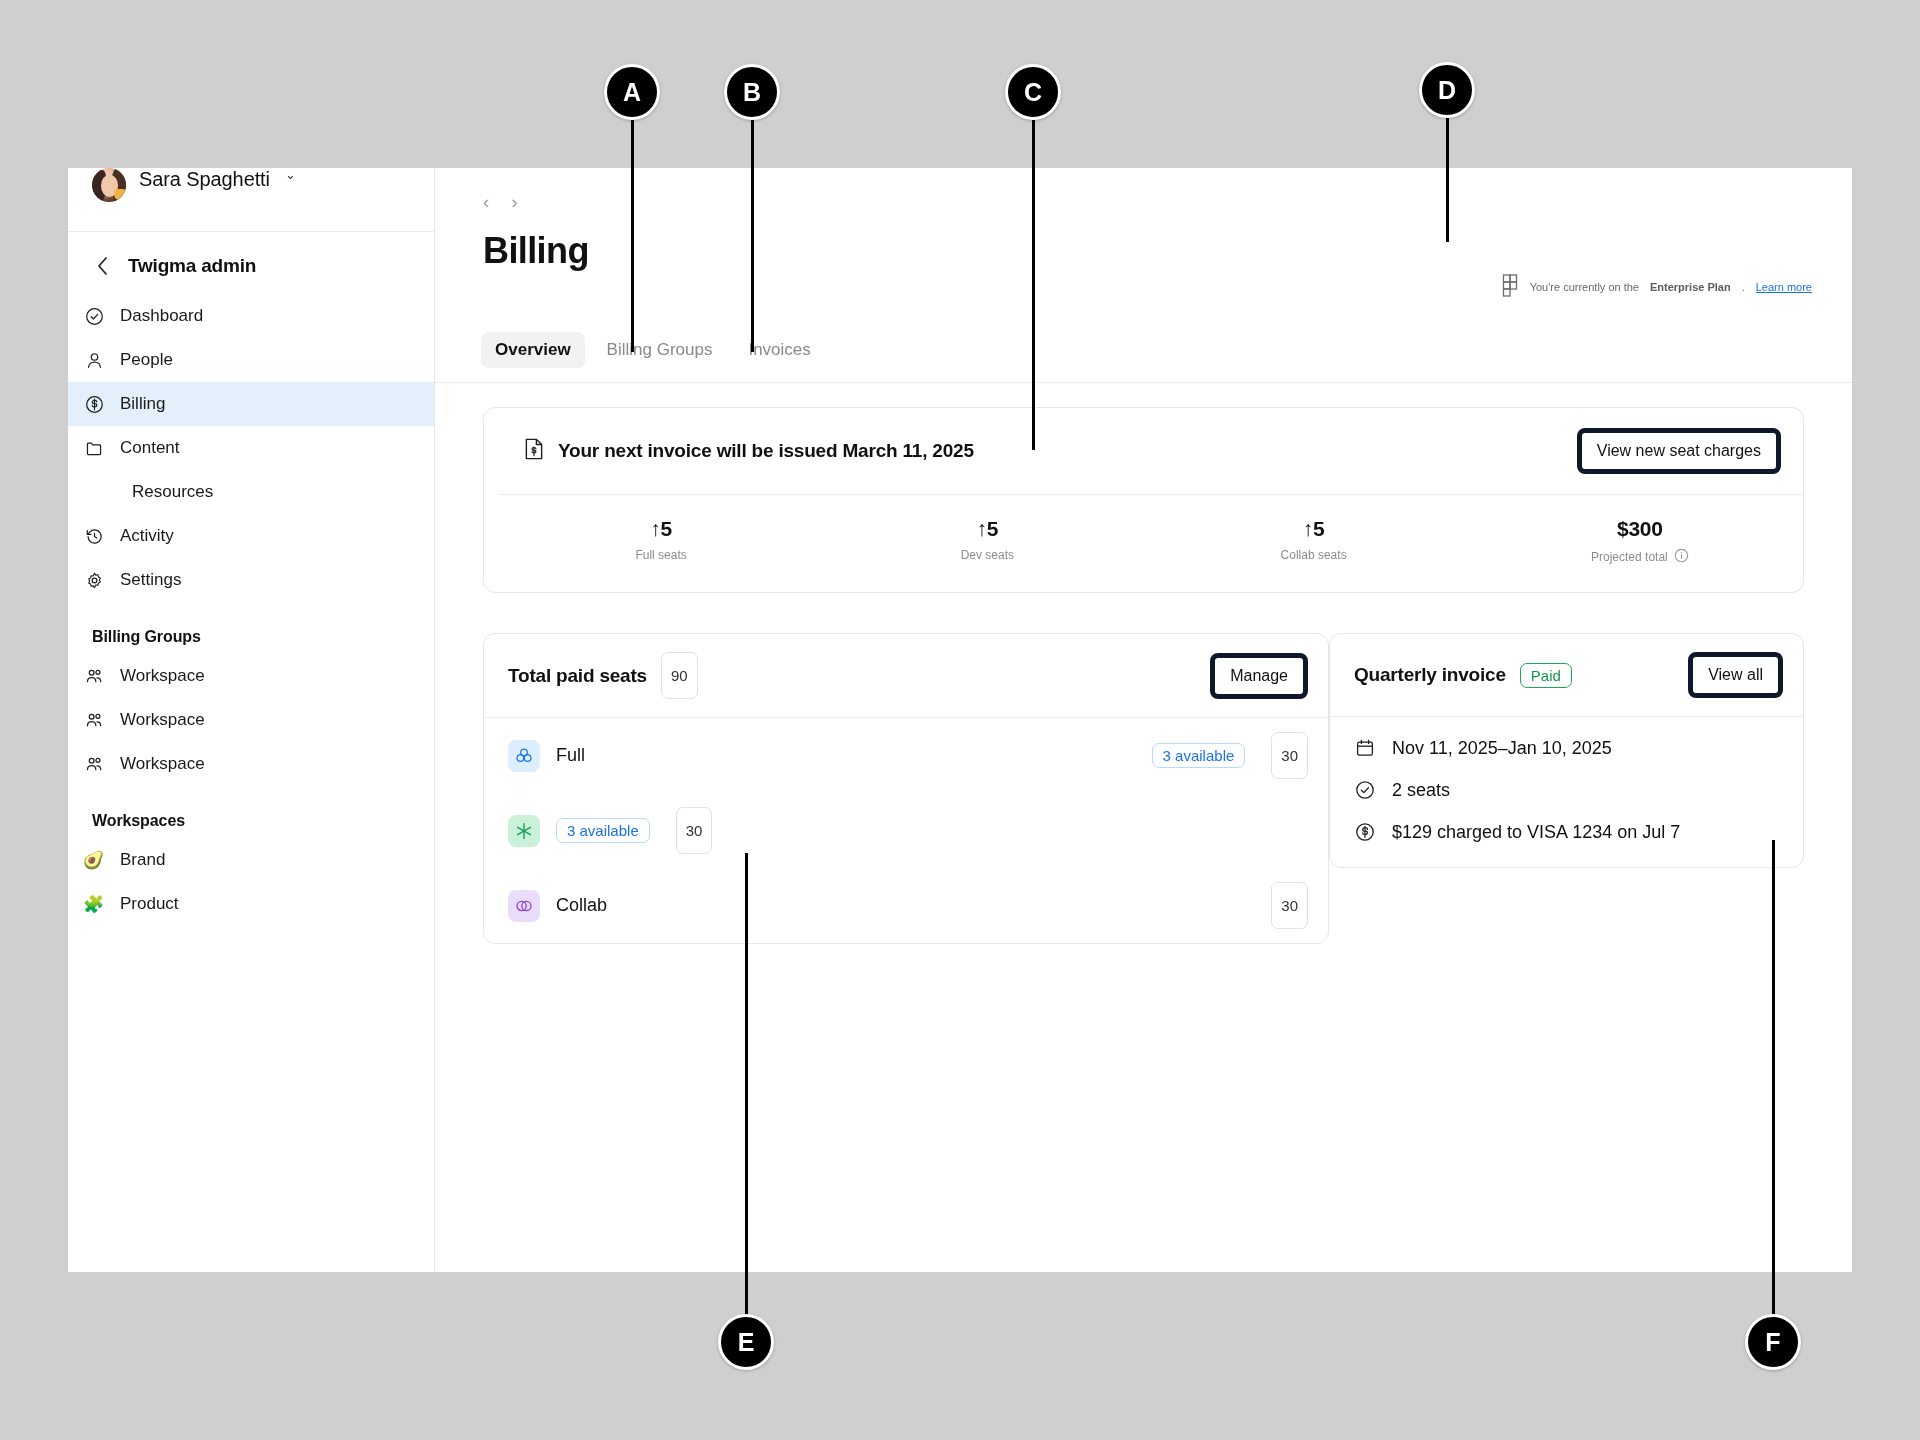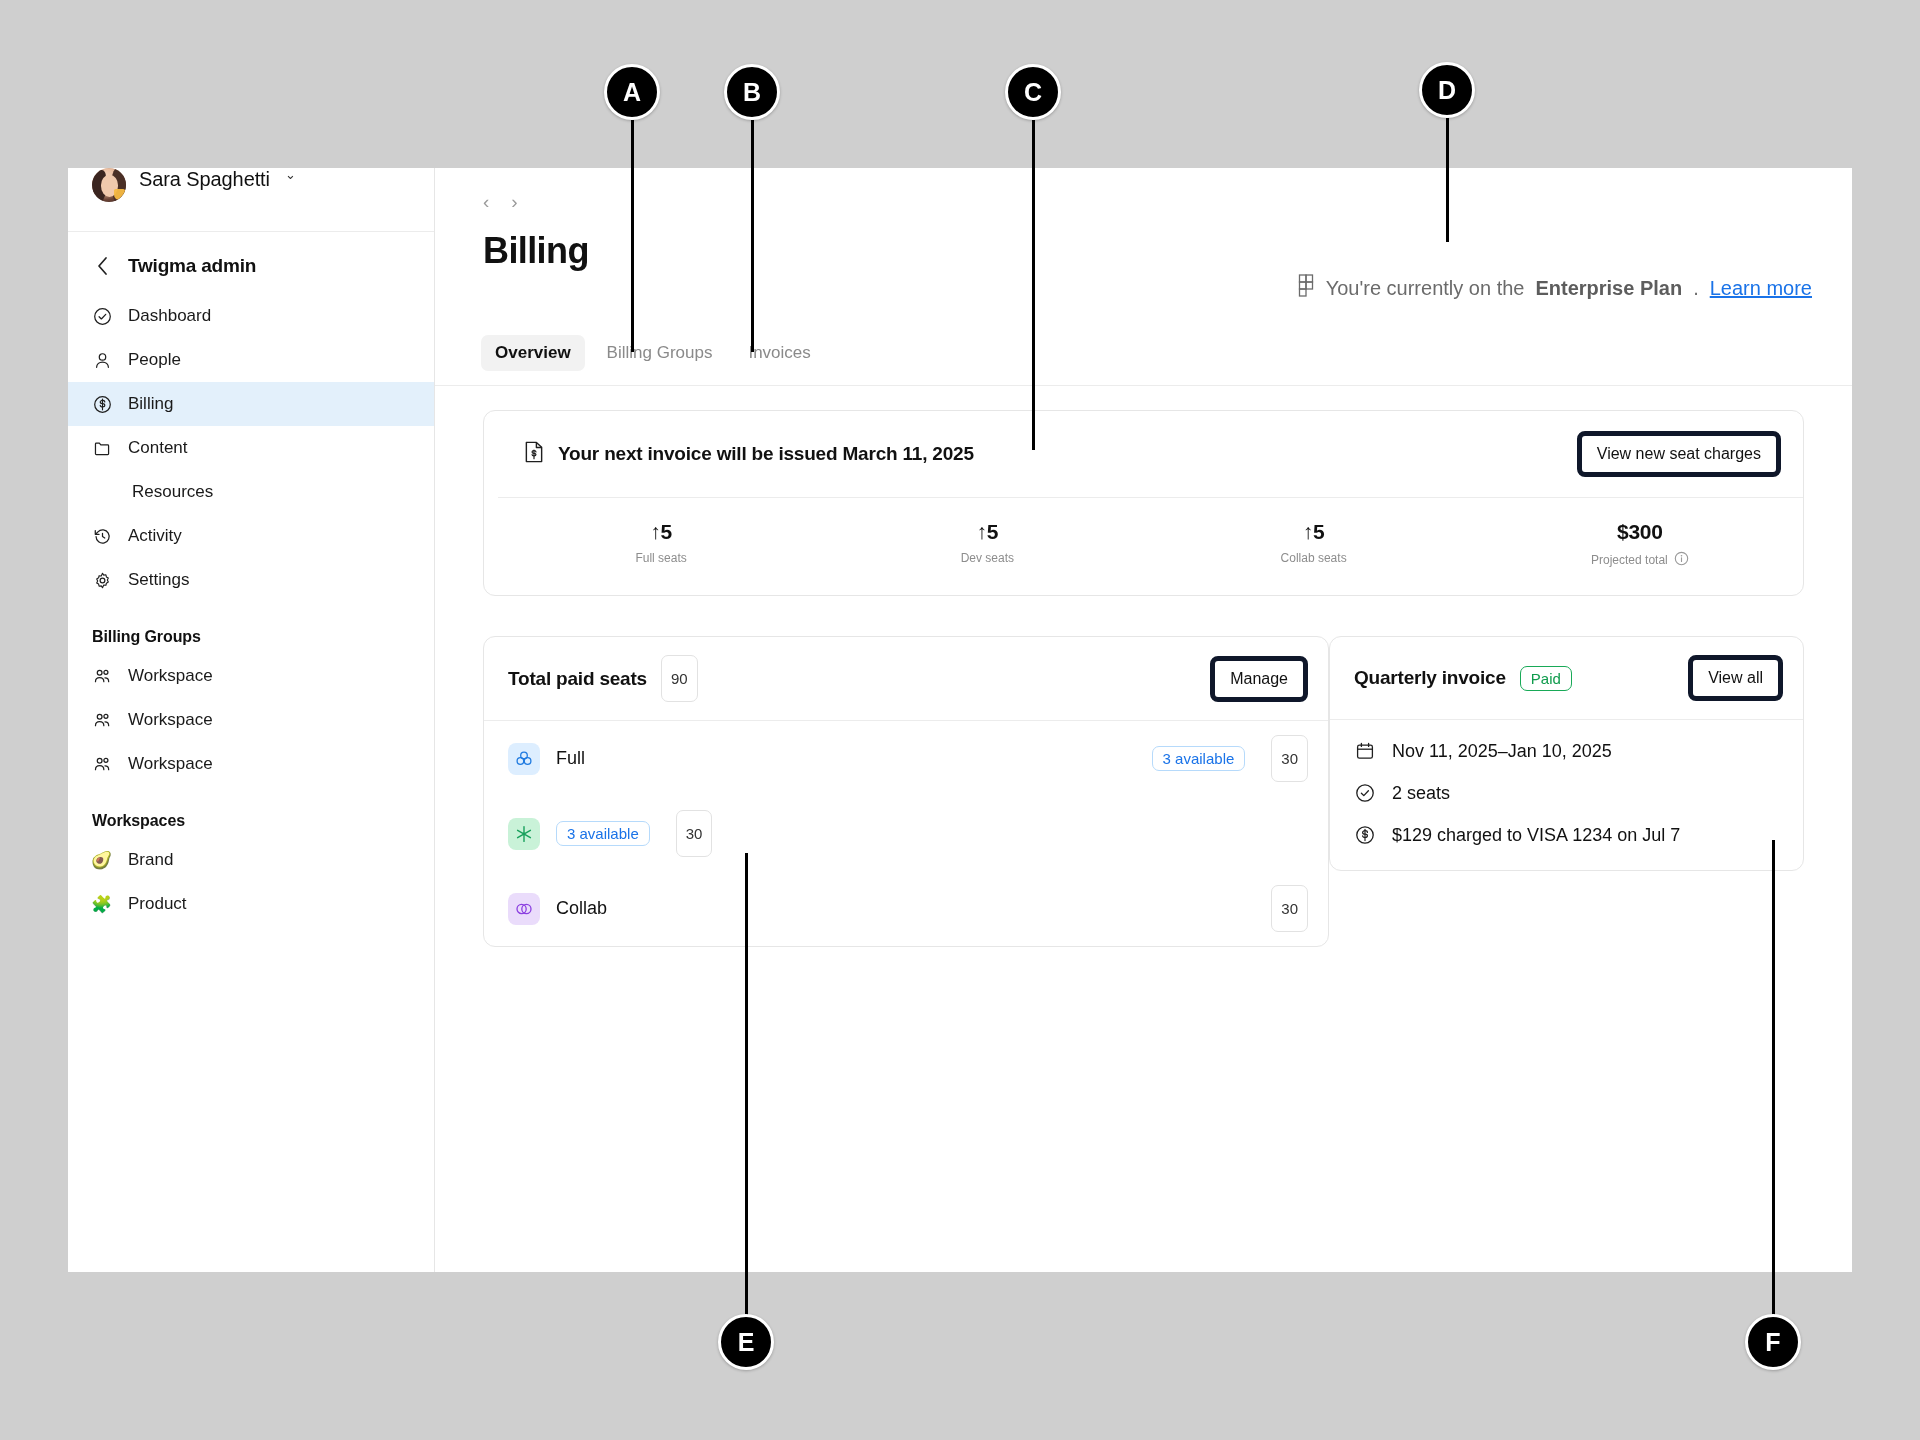--- a/index.html
+++ b/index.html
@@ -75,21 +75,21 @@
   .nav-block { padding: 14px 0 0 0; }
   .nav-back {
     display: flex; align-items: center; gap: 16px;
     height: 40px; padding: 0 24px; margin-bottom: 8px;
   }
   .nav-back-ico { width: 20px; display: flex; justify-content: center; color: #222; }
   .nav-back-label { font-size: 19px; font-weight: bold; color: #111; letter-spacing: -0.2px; }
 
   .nav-item {
     display: flex; align-items: center; gap: 16px;
-    height: 44px; padding: 0 24px;
+    height: 44px; padding: 0 16px;
     font-size: 17px; color: #1a1a1a;
     cursor: default;
   }
   .nav-item .ico { width: 20px; height: 20px; display: flex; align-items: center; justify-content: center; flex: 0 0 20px; }
   .nav-item.active { background: #e3f0fb; }
   .nav-item.sub { padding-left: 64px; }
 
   .nav-section {
     font-size: 16px; font-weight: bold; color: #111;
     padding: 26px 24px 8px 24px;
@@ -103,21 +103,21 @@
   .navarrows { display: flex; gap: 22px; align-items: center; height: 30px; color: #9a9a9a; }
   .navarrows span { font-size: 19px; line-height: 1; }
 
   .title-row {
     display: flex; align-items: flex-start; justify-content: space-between;
     padding: 14px 40px 0 48px;
   }
   .page-title { font-size: 36px; font-weight: bold; color: #111; letter-spacing: -0.6px; }
   .plan-note {
     display: flex; align-items: center; gap: 11px;
-    font-size: 20px; color: #6b6b6b; margin-top: 44px;
+    font-size: 11px; color: #6b6b6b; margin-top: 44px;
   }
   .plan-note b { color: #5d5d5d; font-weight: bold; }
   .plan-link { color: #1a73e8; }
 
   .tabs {
     display: flex; align-items: center; gap: 10px;
     padding: 32px 48px 0 46px;
     border-bottom: 1px solid #ececec;
     padding-bottom: 0;
   }

